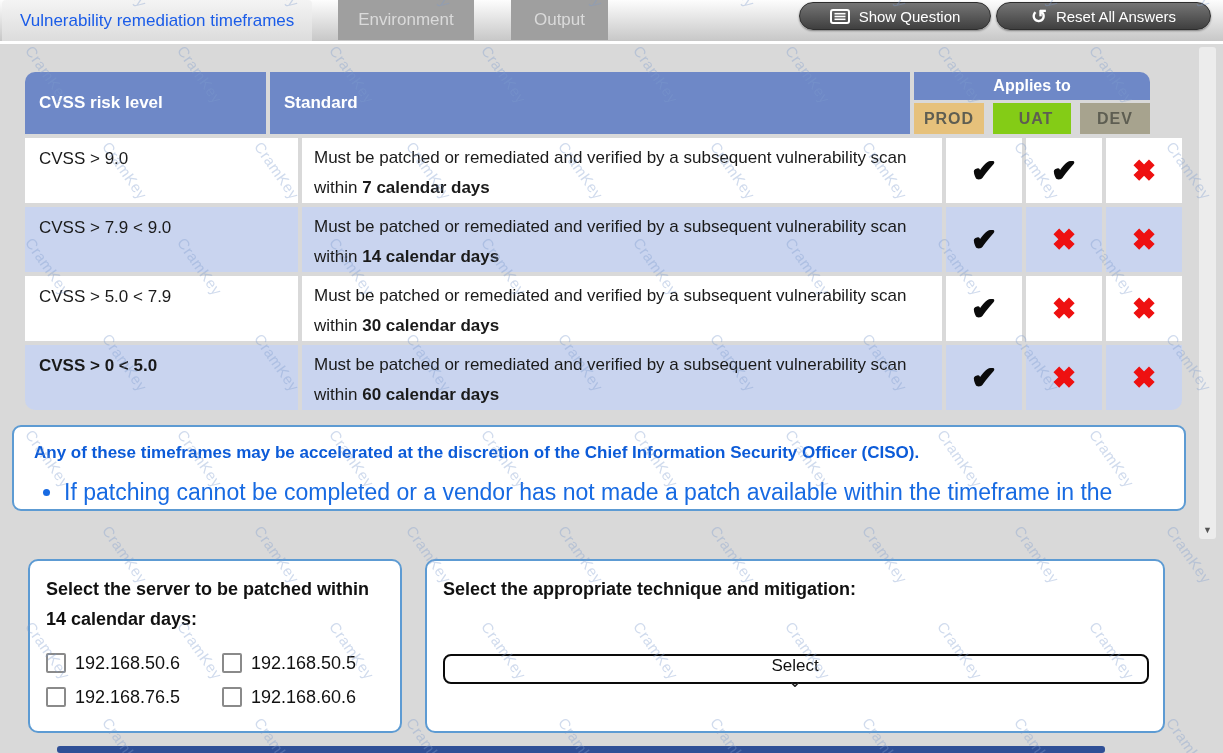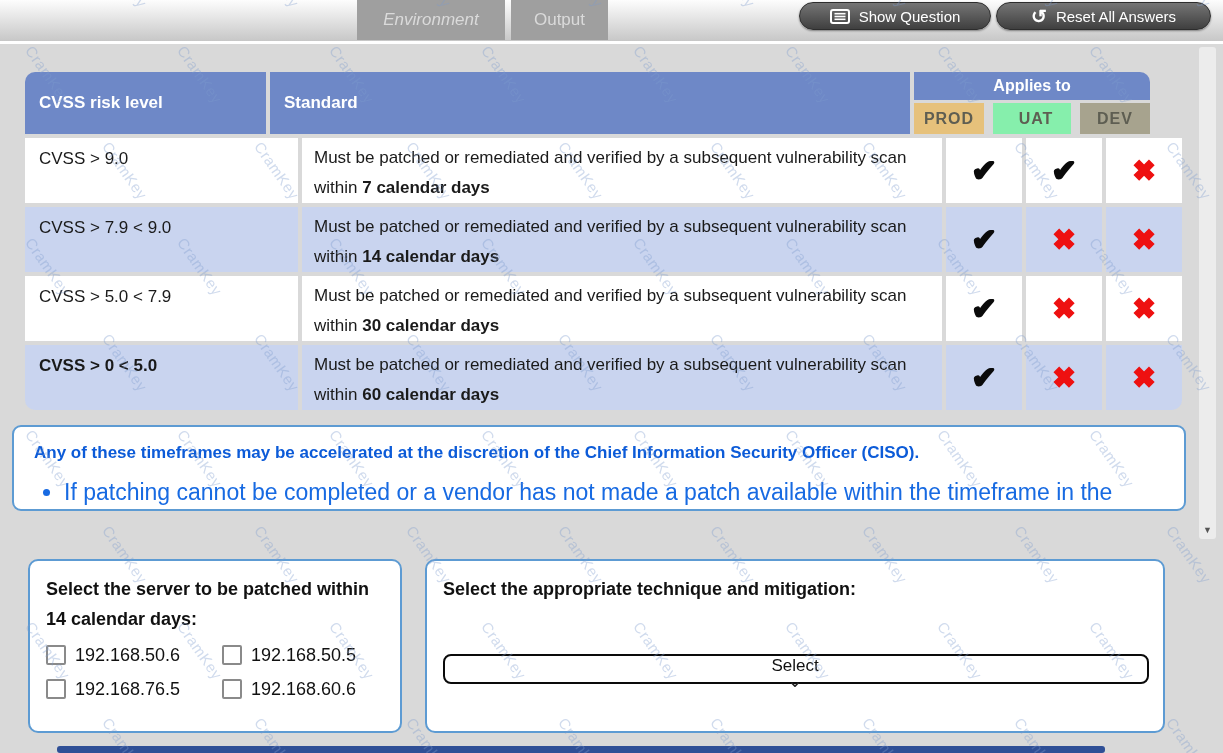--- a/index.html
+++ b/index.html
@@ -8,21 +8,21 @@
   #page { position:relative; width:1223px; height:753px; background:#d9d9d9; overflow:hidden; }
 
   
   .topbar { position:absolute; left:0; top:0; width:1223px; height:44px;
     background:linear-gradient(#fdfdfd, #c7c7c7); border-bottom:3px solid #ffffff; z-index:5; }
   .tab-active { position:absolute; left:2px; top:0; height:41px; padding:0 18px; line-height:41px;
     background:linear-gradient(#f4f4f4,#dcdcdc); border-top-left-radius:4px; border-top-right-radius:4px;
     color:#1b5ce8; font-size:17px; }
   .tab { position:absolute; top:0; height:40px; background:#9f9f9f; color:#dadada; font-size:17px;
     display:flex; align-items:center; justify-content:center; }
-  .tab-env { left:357px; width:148px;font-style:italic; }
+  .tab-env { left:338px; width:136px; }
   .tab-out { left:511px; width:97px; }
   .pill-btn { position:absolute; top:2px; height:28px; border-radius:15px; border:1px solid #2d2d2d;
     background:linear-gradient(#757575,#3f3f3f); color:#ffffff; font-size:15px;
     display:flex; align-items:center; justify-content:center; gap:9px; box-shadow:0 1px 2px rgba(0,0,0,.4); cursor:pointer; }
   .btn-show { left:799px; width:192px; }
   .btn-reset { left:996px; width:215px; }
   .reset-glyph { font-size:19px; font-weight:bold; line-height:1; }
 
   
   .vtable { position:absolute; left:25px; top:72px; z-index:1; }
@@ -32,21 +32,21 @@
   .hdr { background:#6e88c7; color:#ffffff; font-weight:bold; font-size:17px; }
   .hdr.c-risk, .hdr.c-std { height:62px; display:flex; align-items:center; padding-left:14px; }
   .hdr.c-risk { border-top-left-radius:10px; }
   .applies-wrap { width:236px; }
   .applies-top { height:28px; background:#6e88c7; color:#fff; font-weight:bold; font-size:16px;
     display:flex; align-items:center; justify-content:center; border-top-right-radius:10px; margin-bottom:3px; }
   .env-hdrs { display:flex; gap:9px; }
   .env-hdr { flex:1; height:31px; display:flex; align-items:center; justify-content:center;
     font-weight:bold; font-size:16px; color:#5e5e52; letter-spacing:1px; }
   .env-prod { background:#e6c17b; }
-  .env-uat { background:#86efac;padding-left:8px; }
+  .env-uat { background:#84cc16;padding-left:8px; }
   .env-dev { background:#a7a38e; }
 
   .cell { background:#ffffff; font-size:17px; color:#1a1a1a; }
   .row-alt .cell { background:#c9d4ef; }
   .d-risk { width:273px; height:65px; padding:11px 0 0 14px; }
   .d-std { width:640px; height:65px; padding:5px 0 0 12px; line-height:30px; }
   .marks { width:236px; display:flex; gap:4px; }
   .mark-cell { flex:1; height:65px; display:flex; align-items:center; justify-content:center; cursor:pointer; }
   .check { color:#0b0b0b; font-size:30px; font-weight:bold; -webkit-text-stroke:1.3px #0b0b0b; }
   .cross { color:#ee1111; font-size:27px; font-weight:bold; -webkit-text-stroke:1.3px #ee1111; }
@@ -57,21 +57,21 @@
   .notebox { position:absolute; left:12px; top:425px; width:1174px; height:86px; background:#ffffff;
     border:2px solid #5d9bd3; border-radius:9px; padding:13px 26px 0 20px; overflow:hidden; z-index:1; }
   .note-head { color:#0c5bd8; font-weight:bold; font-size:17px; line-height:26px; }
   .note-list { margin:11px 0 8px 30px; color:#176ae2; font-size:23px; line-height:30px; }
 
   
   .panel { position:absolute; background:#ffffff; border:2px solid #5d9bd3; border-radius:10px; z-index:1; }
   .panel-servers { left:28px; top:559px; width:374px; height:174px; padding:13px 14px 0 16px; }
   .panel-tech { left:425px; top:559px; width:740px; height:174px; padding:13px 16px 0 16px; }
   .panel-title { font-weight:bold; font-size:18px; color:#111; line-height:30px; }
-  .cb-grid { display:grid; grid-template-columns:176px 176px; margin-top:4px; }
+  .cb-grid { display:grid; grid-template-columns:176px 176px; margin-top:12px; }
   .cb-item { display:flex; align-items:center; height:34px; cursor:pointer; }
   .cb-box { width:20px; height:20px; border:2px solid #8a8a8a; border-radius:2px; background:#fff; margin-right:9px; flex:none; }
   .cb-label { font-size:18px; color:#111; }
   .select-box { margin-top:50px; width:706px; height:30px; border:2px solid #0a0a0a; border-radius:8px;
     background:#fff; display:flex; align-items:center; justify-content:space-between; padding:0 10px 12px 8px;
     font-size:17px; color:#111; cursor:pointer;flex-direction:column; }
   .chev { font-size:19px; line-height:10px; color:#222; }
 
   
   .vscroll { position:absolute; right:7px; top:47px; width:17px; height:492px; background:#ececec; border-radius:3px; z-index:2; }
@@ -81,20 +81,21 @@
   
   #watermark { position:absolute; inset:0; overflow:hidden; pointer-events:none; z-index:40; }
   #watermark span { position:absolute; font-size:15px; color:rgba(125,155,205,0.36); transform:rotate(55deg); white-space:nowrap; letter-spacing:.5px; }
 </style>
 </head>
 <body>
 
 <div id="page">
 
   <div class="topbar">
+    <div class="tab-active">Vulnerability remediation timeframes</div>
     <div class="tab tab-env">Environment</div>
     <div class="tab tab-out">Output</div>
 
     <div class="pill-btn btn-show">
       <svg width="20" height="15">
         <rect x="1" y="1" width="18" height="13" rx="2" fill="none" stroke="#fff" stroke-width="2"></rect>
         <line x1="4.5" y1="4.7" x2="15.5" y2="4.7" stroke="#fff" stroke-width="1.6"></line>
         <line x1="4.5" y1="7.5" x2="15.5" y2="7.5" stroke="#fff" stroke-width="1.6"></line>
         <line x1="4.5" y1="10.3" x2="15.5" y2="10.3" stroke="#fff" stroke-width="1.6"></line>
       </svg>

